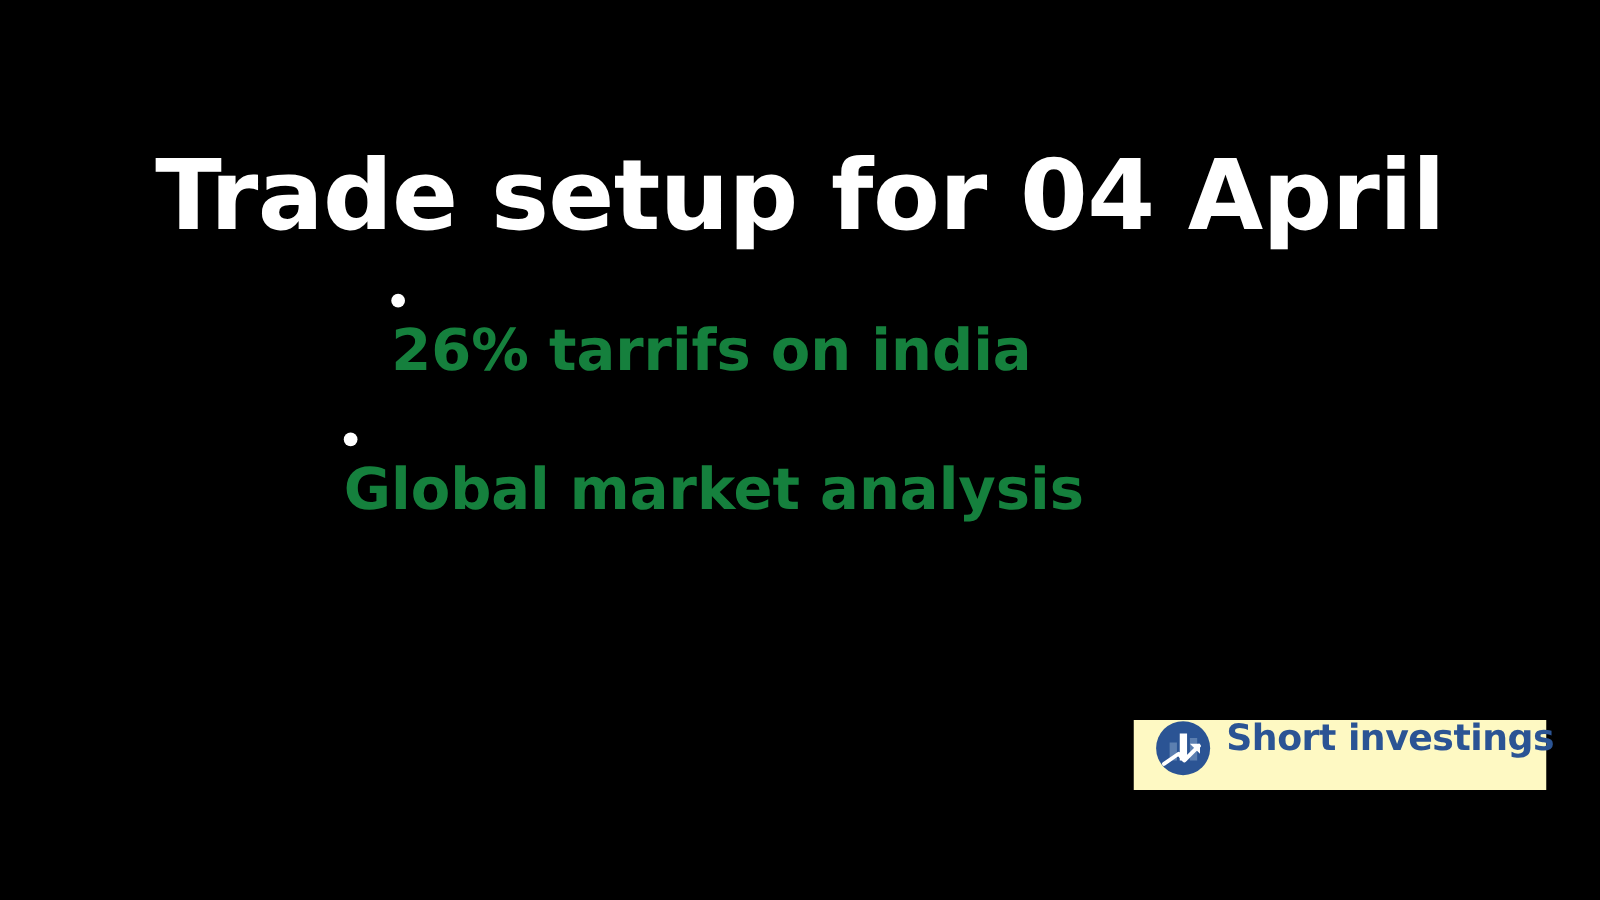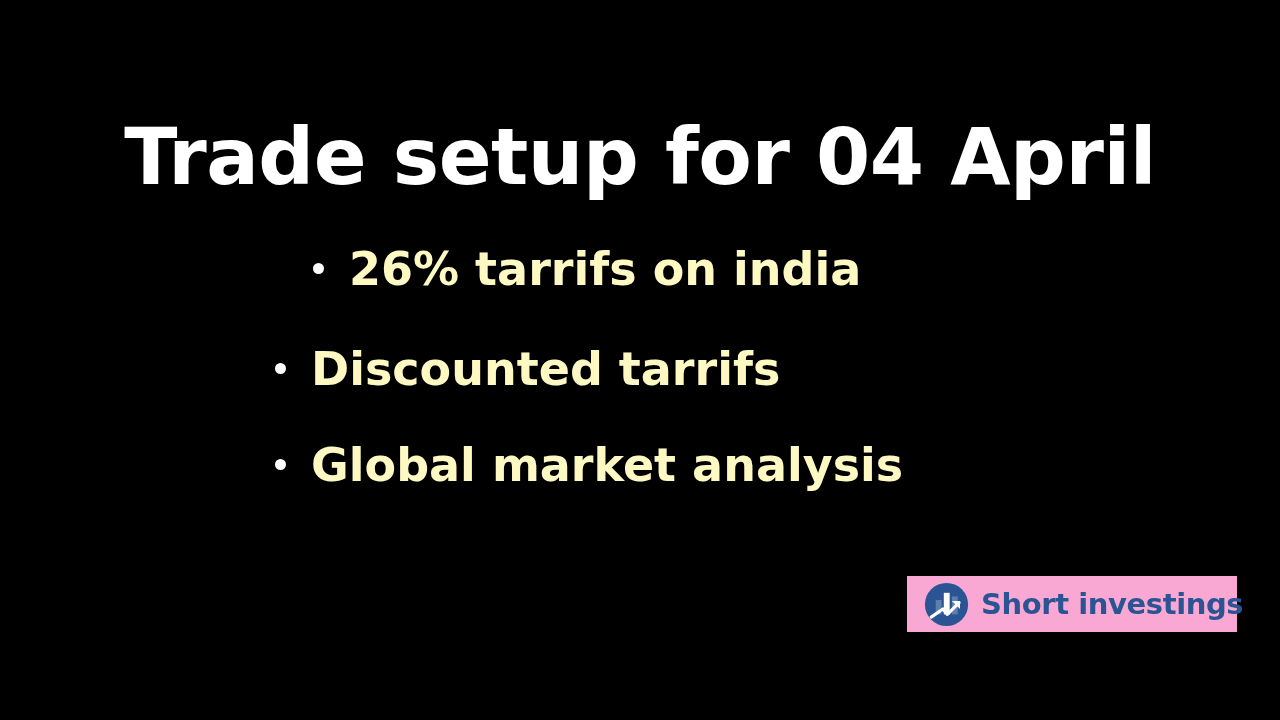--- a/index.html
+++ b/index.html
@@ -41,26 +41,27 @@
   #bullet-list {
     position: absolute;
     left: 0;
     top: 246px;
     width: 1280px;
   }
 
   .bullet-row {
     display: flex;
     align-items: baseline;
-    color: #fef9c3;
+    color: #15803d;
     font-family: "DejaVu Sans", "Liberation Sans", sans-serif;
     font-weight: bold;
     font-size: 46px;
     line-height: 1.0;
     white-space: nowrap;
+    flex-direction: column;
   }
 
   .bullet-row.indent-1 { padding-left: 313px; margin-bottom: 54px; }
   .bullet-row.indent-0 { padding-left: 275px; margin-bottom: 50px; }
 
   .bullet-dot {
     display: inline-block;
     width: 11px;
     height: 11px;
     border-radius: 50%;
@@ -73,23 +74,22 @@
 
   .bullet-text { display: inline-block; }
 
   
   #logo-badge {
     position: absolute;
     left: 907px;
     top: 576px;
     width: 330px;
     height: 56px;
-    background: #f9a8d4;
+    background: #fef9c3;
     display: flex;
-    align-items: center;
     padding-left: 17px;
     box-sizing: border-box;
   }
 
   #logo-mark {
     width: 45px;
     height: 45px;
     flex: 0 0 auto;
     display: block;
   }
@@ -112,24 +112,20 @@
 
   <h1 id="slide-title">Trade setup for 04 April</h1>
 
   <div id="bullet-list">
 
     <div class="bullet-row indent-1">
       <span class="bullet-dot"></span>
       <span class="bullet-text">26% tarrifs on india</span>
     </div>
 
-    <div class="bullet-row indent-0">
-      <span class="bullet-dot"></span>
-      <span class="bullet-text">Discounted tarrifs</span>
-    </div>
 
     <div class="bullet-row indent-0">
       <span class="bullet-dot"></span>
       <span class="bullet-text">Global market analysis</span>
     </div>
 
   </div>
 
   <div id="logo-badge">
     <svg id="logo-mark" viewBox="0 0 100 100">

